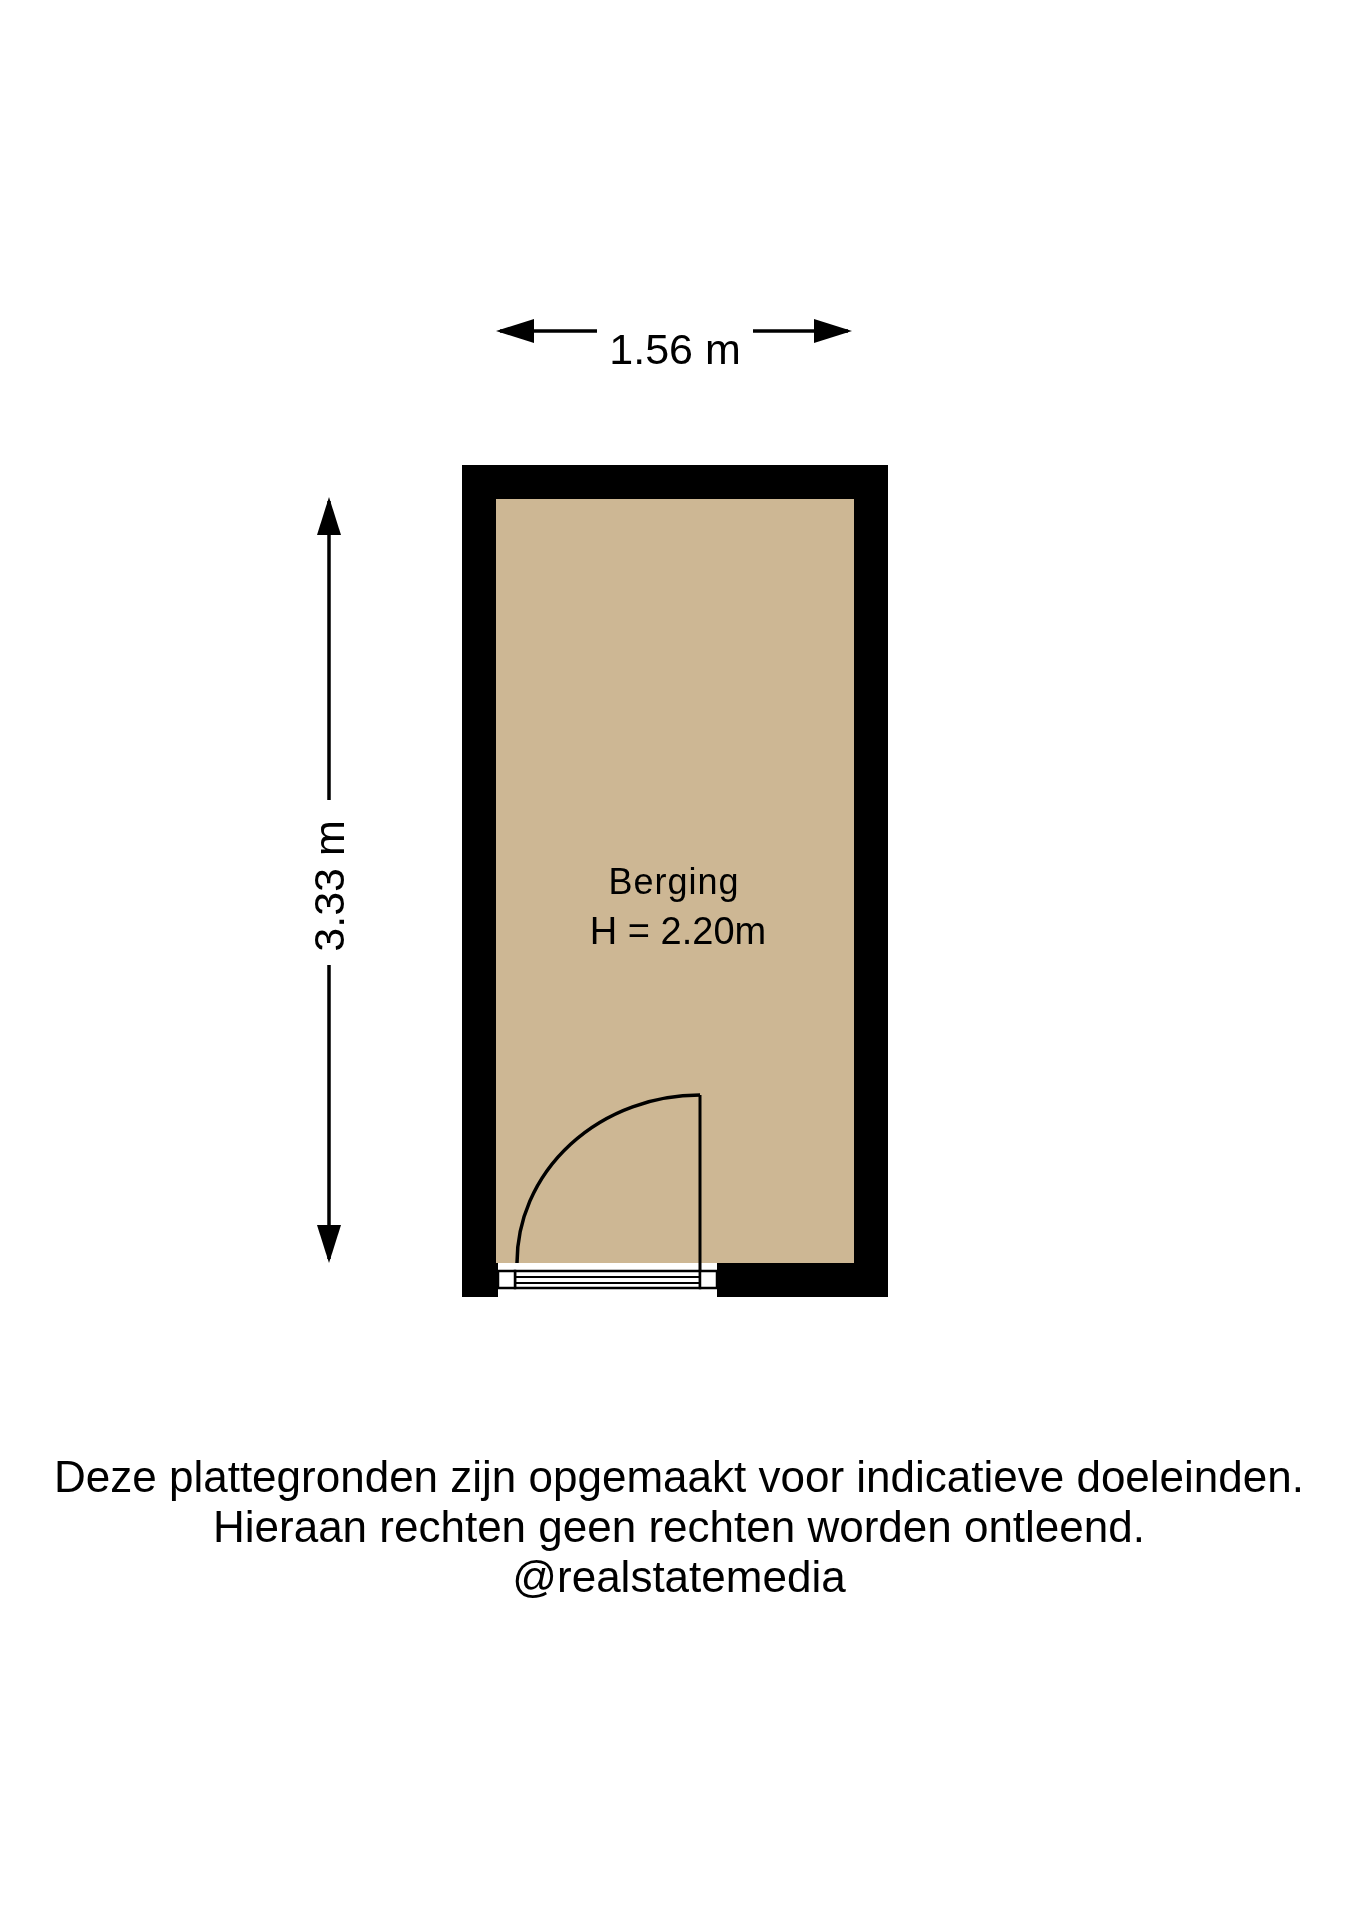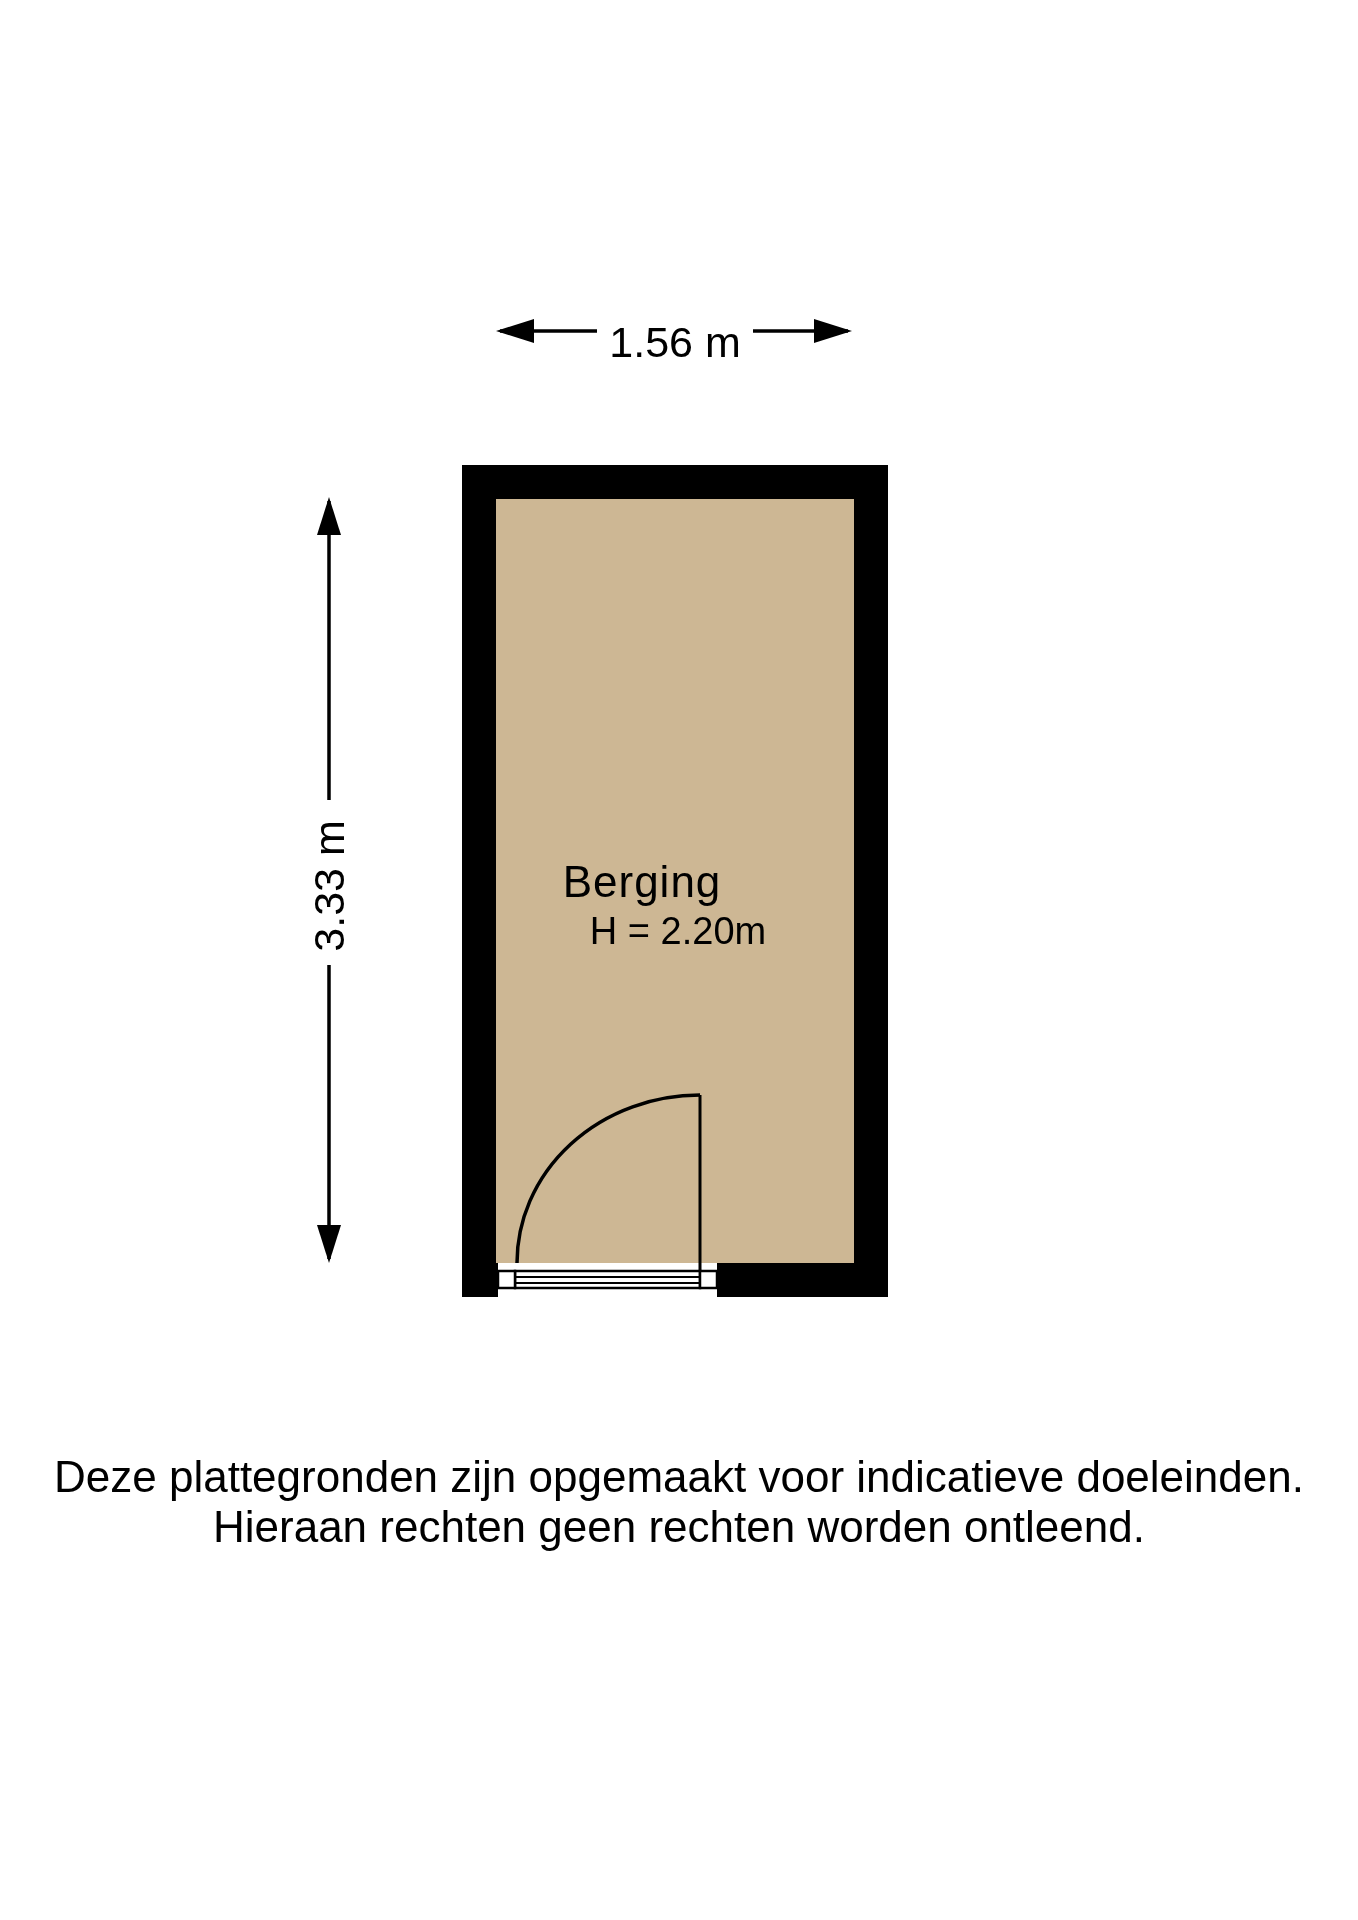--- a/index.html
+++ b/index.html
@@ -23,39 +23,39 @@
     width: 1358px;
     height: 1920px;
   }
   .label {
     position: absolute;
     white-space: nowrap;
     color: #000000;
   }
   .dim-label-top {
     left: 675px;
-    top: 342px;
+    top: 349px;
     transform: translate(-50%, -50%);
     font-size: 43px;
     background: #ffffff;
     padding: 0 6px;
   }
   .dim-label-left {
     left: 329px;
     top: 886px;
     transform: translate(-50%, -50%) rotate(-90deg);
     font-size: 43px;
     background: #ffffff;
     padding: 0 6px;
   }
   .room-name {
-    left: 642px;
+    left: 674px;
     top: 882px;
     transform: translate(-50%, -50%);
-    font-size: 44px;
+    font-size: 36px;
     letter-spacing: 1px;
   }
   .room-height {
     left: 678px;
     top: 931px;
     transform: translate(-50%, -50%);
     font-size: 38px;
     text-align: right;
   }
   .disclaimer {
@@ -108,15 +108,16 @@
 
   <div class="label dim-label-top">1.56 m</div>
   <div class="label dim-label-left">3.33 m</div>
 
   <div class="label room-name">Berging</div>
   <div class="label room-height">H = 2.20m</div>
 
   <div class="disclaimer">
     <div>Deze plattegronden zijn opgemaakt voor indicatieve doeleinden.</div>
     <div>Hieraan rechten geen rechten worden ontleend.</div>
+    <div>@realstatemedia</div>
   </div>
 
 </div>
 
 </body></html>

